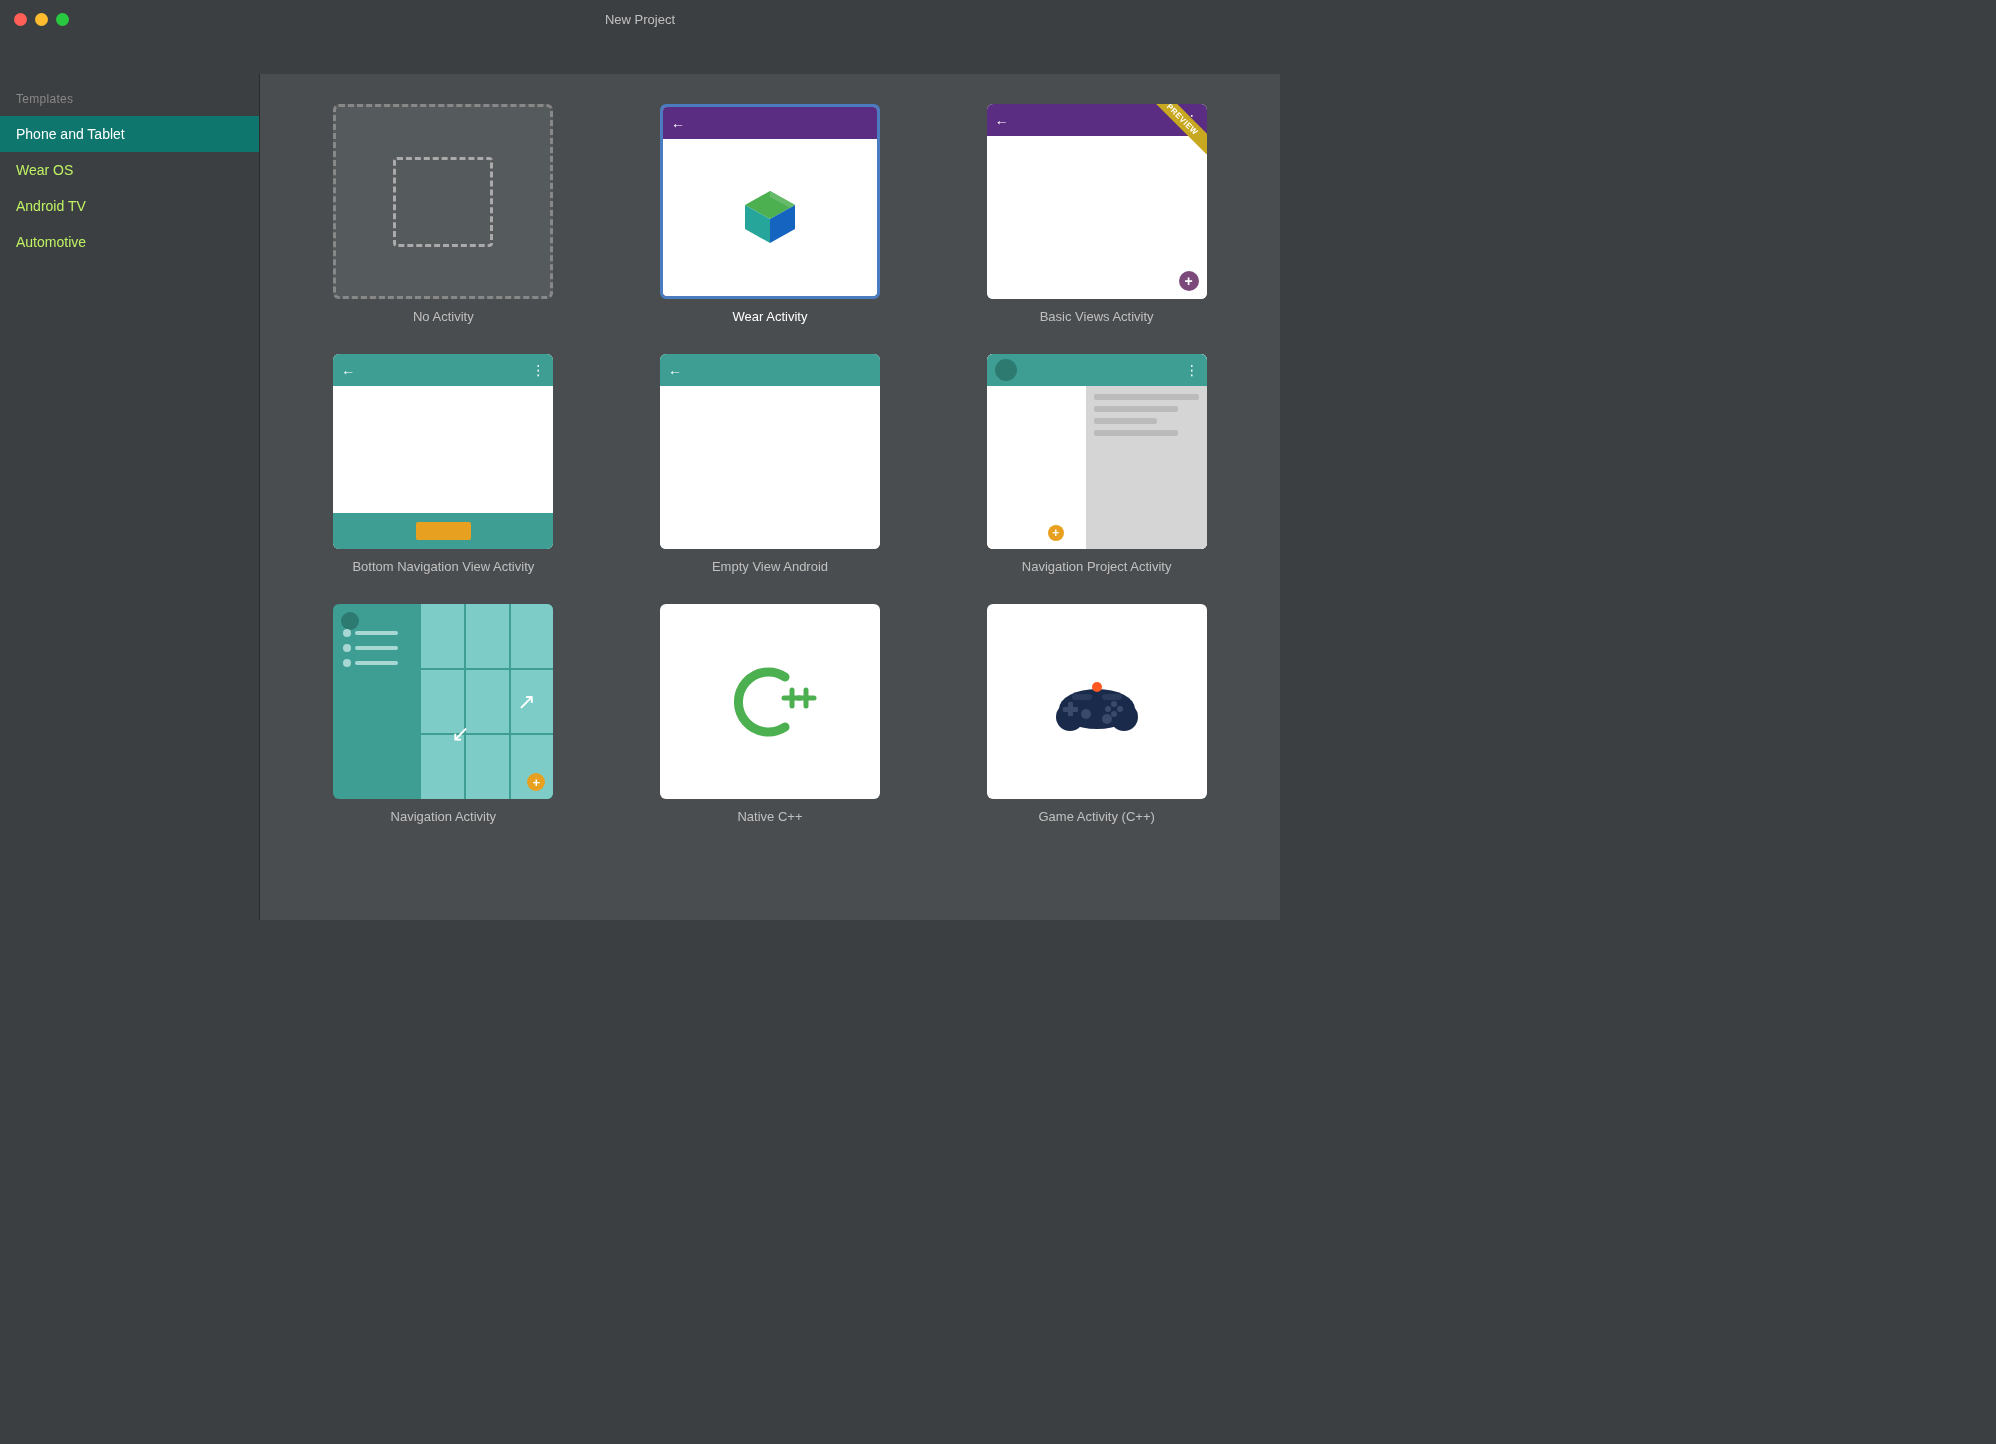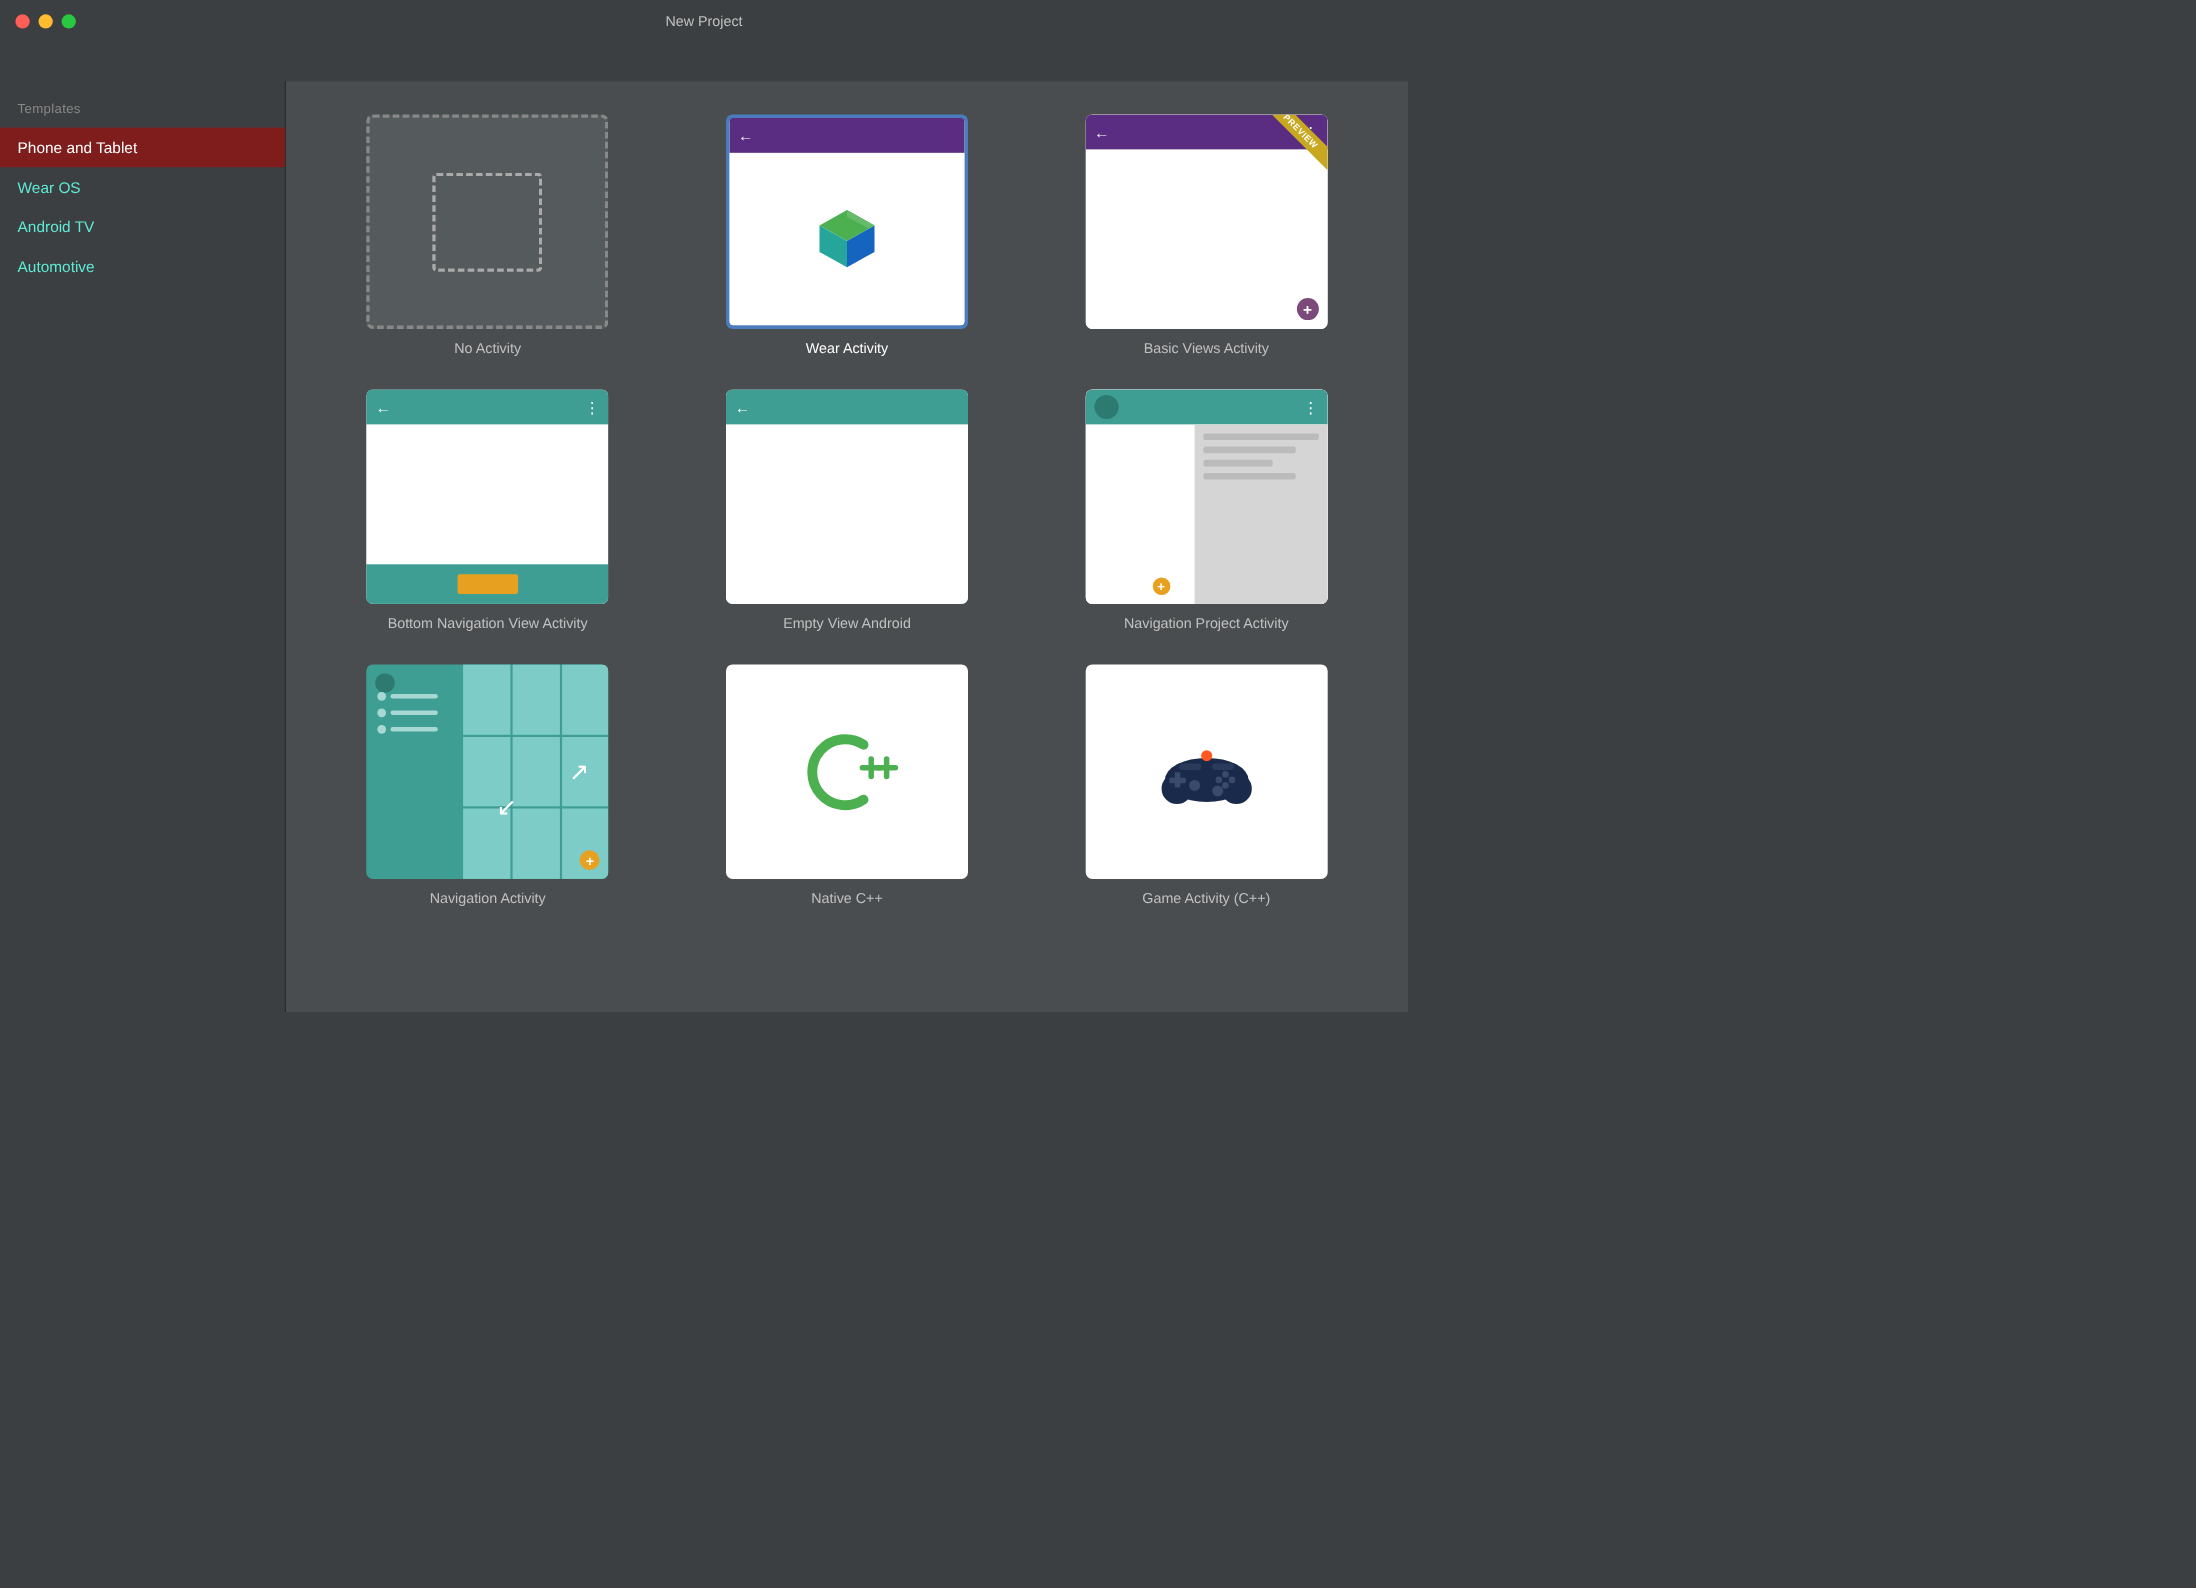--- a/index.html
+++ b/index.html
@@ -58,27 +58,27 @@
       border-right: 1px solid #2b2b2b;
     }
     .sidebar-section-label {
       color: #888;
       font-size: 12px;
       padding: 18px 16px 10px 16px;
       letter-spacing: 0.3px;
     }
     .sidebar-item {
       padding: 10px 16px;
-      color: #5eead4;
+      color: #bef264;
       font-size: 14px;
       cursor: pointer;
       border-radius: 0;
     }
     .sidebar-item.active {
-      background: #7f1d1d;
+      background: #0f766e;
       color: #ffffff;
     }
 
     
     .content-area {
       flex: 1;
       background: #4a4d4f;
       overflow-y: auto;
       padding: 30px 40px;
     }

